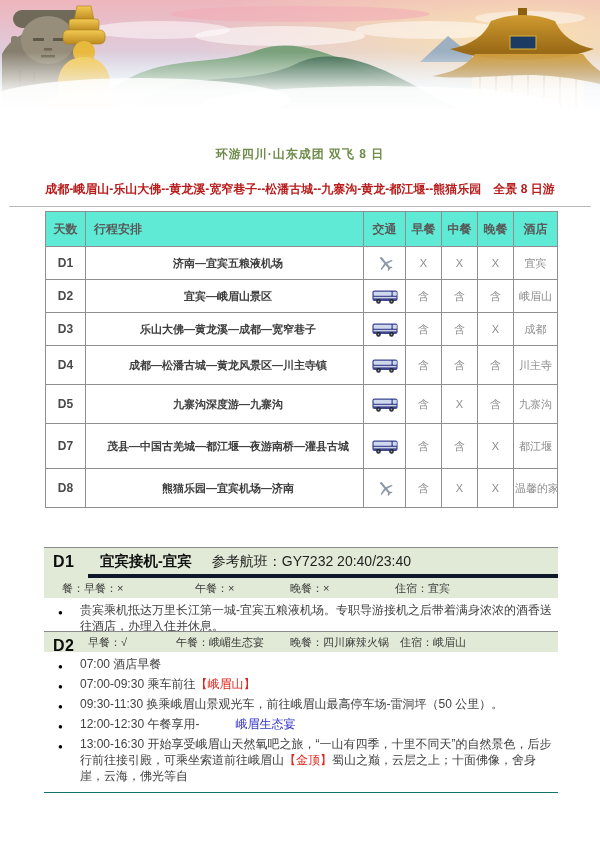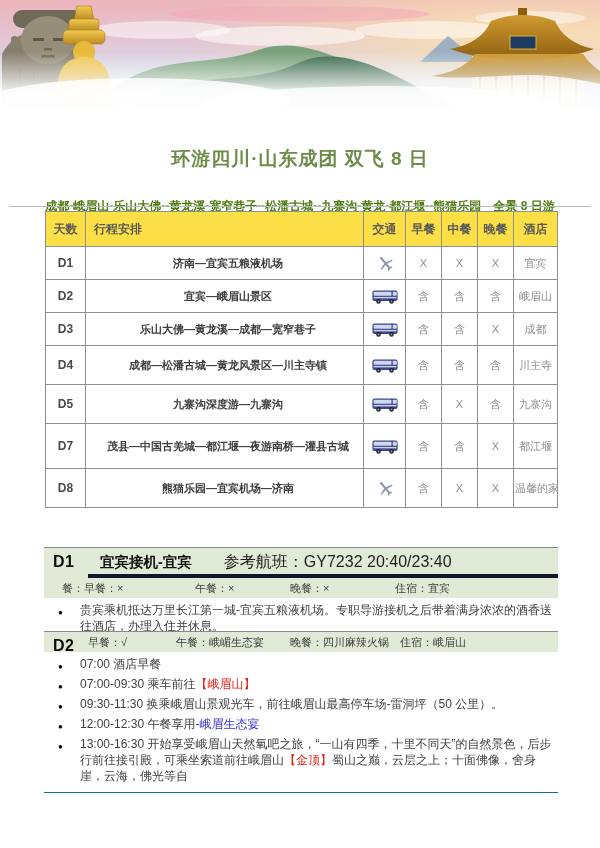--- a/index.html
+++ b/index.html
@@ -8,35 +8,35 @@
     background:#ffffff;
     font-family:"Liberation Sans","DejaVu Sans",sans-serif;
     color:#3f3f3f;
   }
   
   .hero{position:absolute;top:0;left:0;width:600px;height:122px;}
   .hero svg{display:block;width:600px;height:122px;}
   
   .title{
     position:absolute;top:146px;left:0;width:600px;text-align:center;
-    font-size:19px;font-weight:bold;color:#6e8b4a;letter-spacing:1px;
+    font-size:12px;font-weight:bold;color:#6e8b4a;letter-spacing:1px;
   }
   .subtitle{
     position:absolute;top:181px;left:0;width:600px;text-align:center;
-    font-size:12px;font-weight:bold;color:#4d7c0f;margin-top:17px;
+    font-size:12px;font-weight:bold;color:#b91c1c;
   }
   .toprule{position:absolute;top:206px;left:9px;width:582px;height:0;border-top:1.5px solid #b9b9b9;}
   
   table.itn{
     position:absolute;top:211px;left:45px;width:512px;
     border-collapse:collapse;table-layout:fixed;
   }
   table.itn th,table.itn td{border:1px solid #8f8f8f;overflow:hidden;white-space:nowrap;}
   table.itn th{
-    height:32px;font-size:12px;font-weight:600;color:#595959;text-align:center;background:#fde047;
+    height:32px;font-size:12px;font-weight:600;color:#595959;text-align:center;background:#5eead4;
   }
   table.itn th.l{text-align:left;padding-left:8px;}
   table.itn td{height:36px;text-align:center;}
   td.day{font-size:12px;font-weight:bold;color:#4a4a4a;}
   td.route{font-size:11px;font-weight:bold;color:#3d3d3d;text-align:left;padding-left:8px;}
   td.mark,td.hotel{font-size:11px;color:#8c8c8c;}
   td.icon svg{vertical-align:middle;}
   tr.tall td{height:42px;}
   tr.short td{height:30px;}
   
@@ -44,34 +44,34 @@
   .strip{background:#e1ead6;border-top:1px solid #8a8a8a;position:relative;}
   .dlabel{
     position:absolute;left:9px;top:5px;font-size:16px;font-weight:bold;color:#0d0d0d;
     letter-spacing:.5px;
   }
   .titlerow{
     margin-left:44px;border-bottom:4px solid #0f172a;
     padding:4px 0 3px 12px;display:flex;align-items:baseline;height:19px;
   }
   .stitle{font-size:14.5px;font-weight:bold;color:#101010;}
-  .sflight{font-size:16px;color:#1f1f1f;margin-left:32px;}
+  .sflight{font-size:14px;color:#1f1f1f;margin-left:20px;}
   .mealrow{display:flex;font-size:11px;color:#3c3c3c;padding:3px 0 4px 18px;height:13px;}
   .mealrow.d2{padding-left:44px;}
   .mealrow span{display:inline-block;}
   .bullets{margin:0;padding:4px 4px 4px 0;border-bottom:1px solid #0f766e;}
   .bullets li{
     list-style:none;position:relative;padding-left:36px;margin:0 0 4px 0;
     font-size:12px;line-height:16px;color:#3f3f3f;
   }
   .bullets li:before{
     content:"●";position:absolute;left:14px;top:3px;font-size:8px;color:#000;
   }
   .red{color:#e1251b;font-weight:normal;}
-  .blue{color:#3333cc;}
+  .blue{color:#3333cc;margin-left:36px;}
 </style>
 </head>
 <body>
 
 <div class="hero">
   <svg viewBox="0 0 600 122" preserveAspectRatio="none">
     <defs>
       <linearGradient id="sky" x1="0" y1="0" x2="0" y2="1">
         <stop offset="0" stop-color="#eeb5bc"></stop>
         <stop offset="0.38" stop-color="#e0c9d8"></stop>

